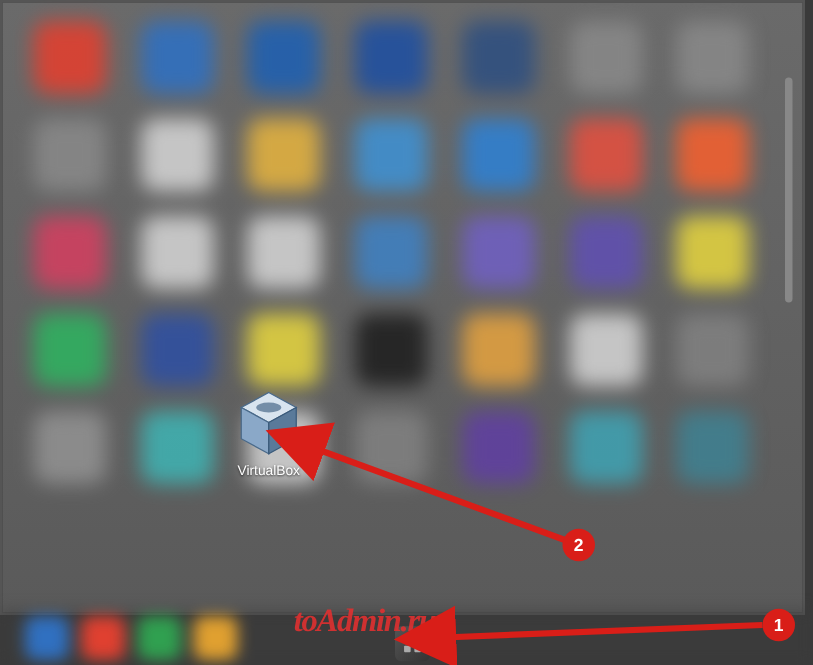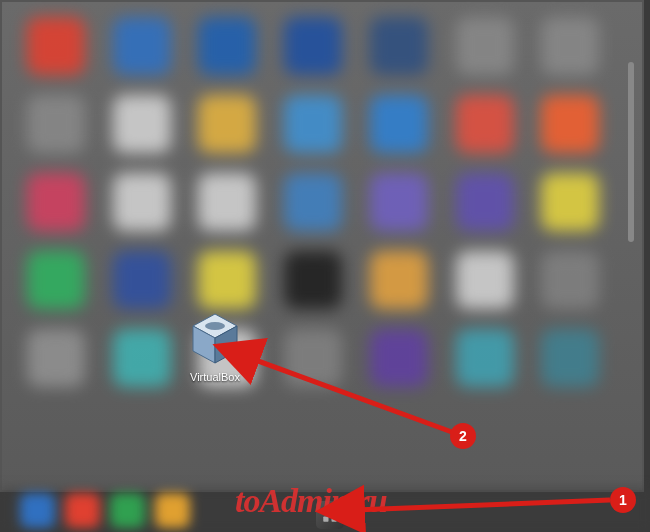--- a/index.html
+++ b/index.html
@@ -95,21 +95,21 @@
       border-radius: 5px;
       display: flex;
       align-items: center;
       justify-content: center;
     }
     .rocket-svg { width: 18px; height: 18px; }
     .watermark {
       position: absolute;
       left: 235px;
       top: 482px;
-      font-size: 34px;
+      font-size: 26px;
       font-style: italic;
       font-weight: bold;
       color: #e03030;
       opacity: 0.9;
       letter-spacing: -1px;
       font-family: Georgia, serif;
     }
     .annotation-arrow {
       position: absolute;
       pointer-events: none;

